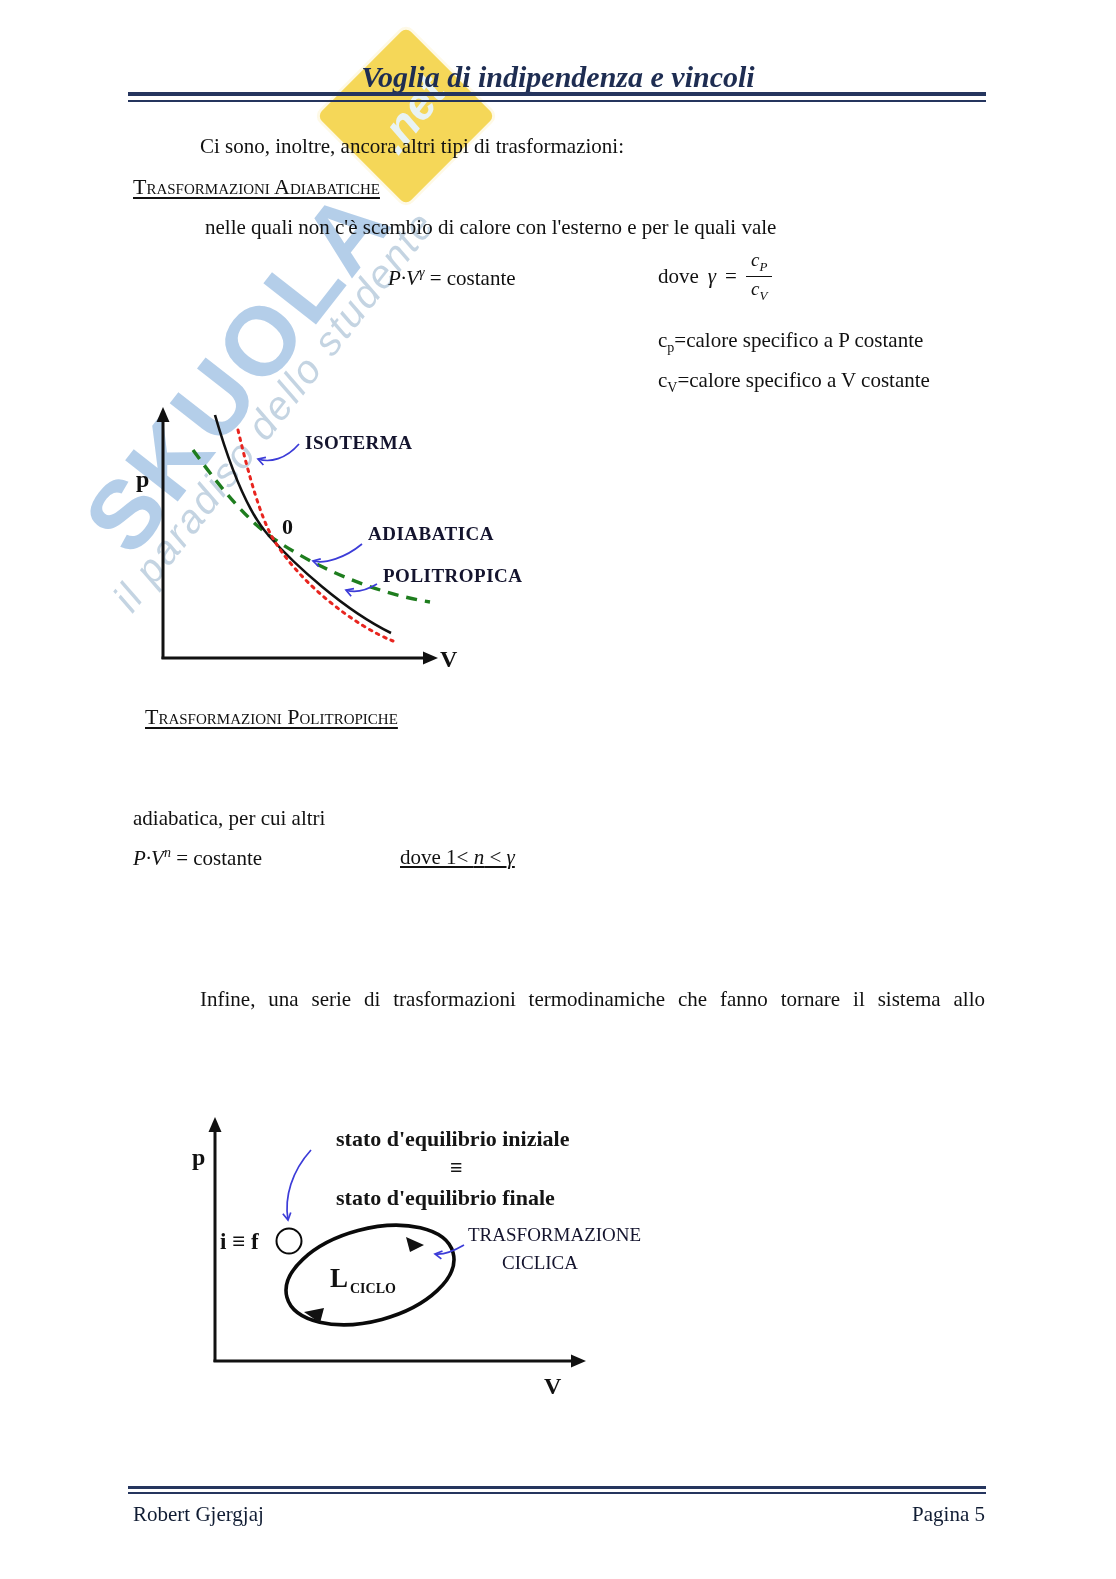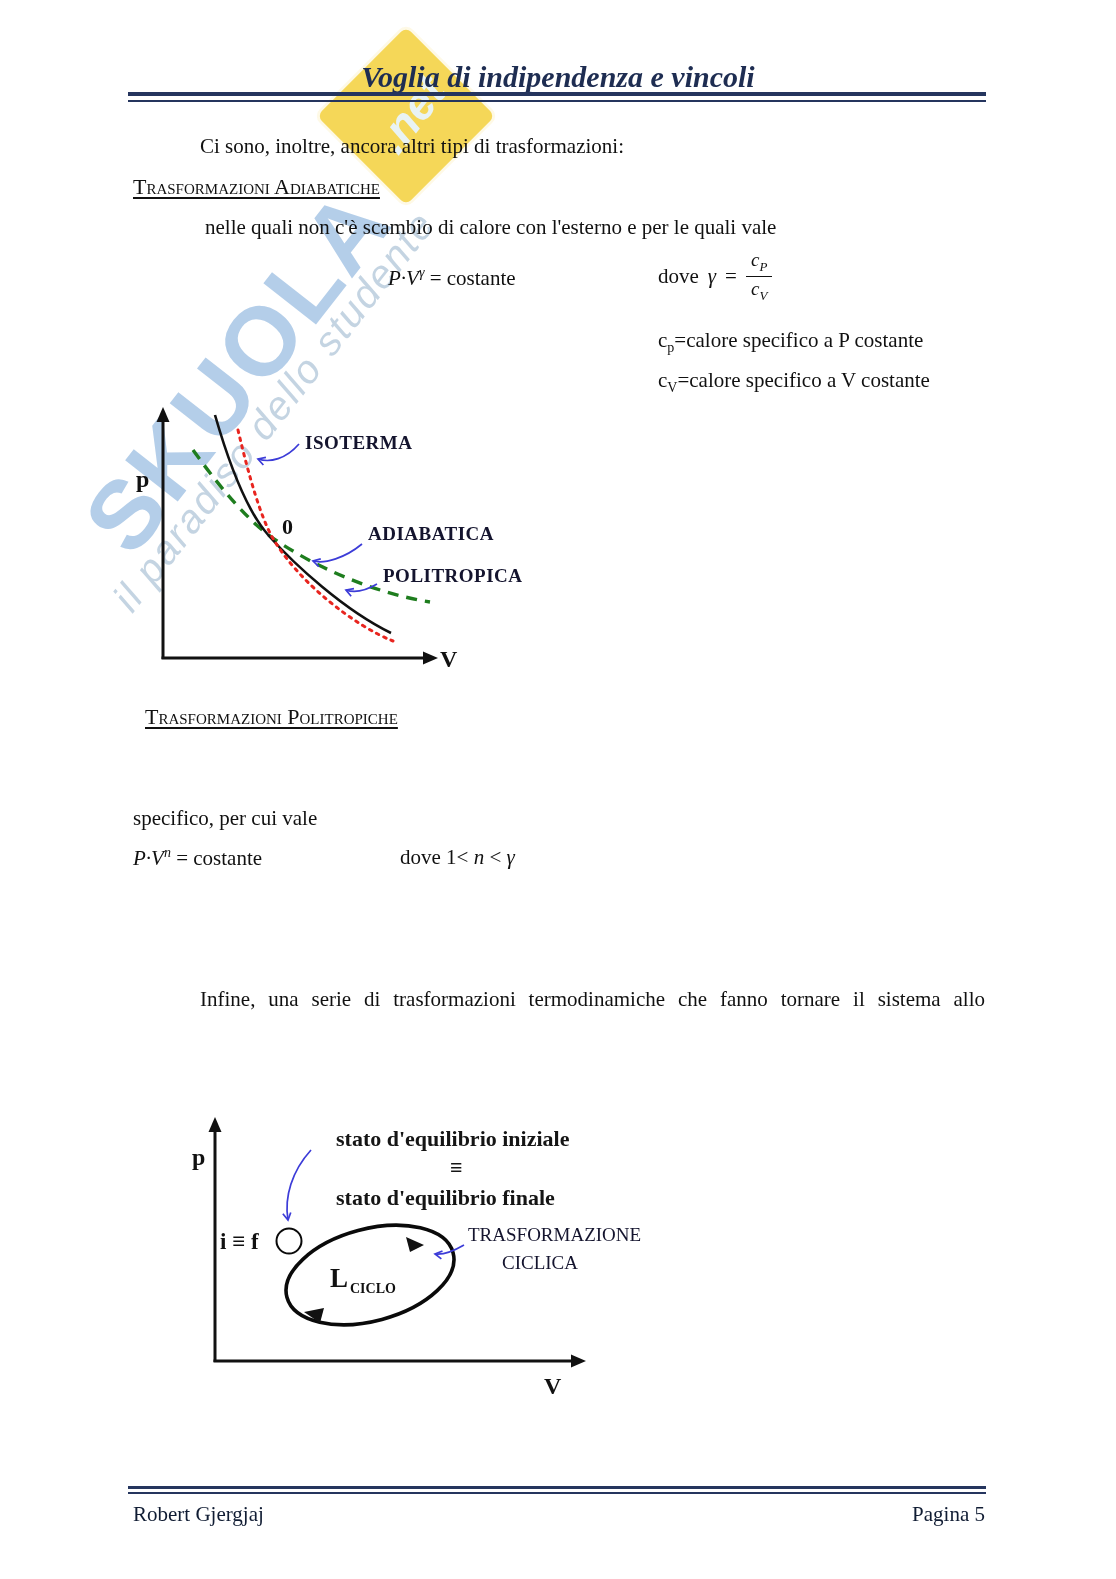--- a/index.html
+++ b/index.html
@@ -121,25 +121,25 @@
     <text x="187" y="46" class="clabel">ISOTERMA</text>
     <text x="250" y="137" class="clabel">ADIABATICA</text>
     <text x="265" y="179" class="clabel">POLITROPICA</text>
 
     <path d="M181,41 C168,56 152,60 140,56" class="callout" marker-end="url(#bArr1)"></path>
     <path d="M244,141 C227,155 207,161 195,158" class="callout" marker-end="url(#bArr1)"></path>
     <path d="M259,181 C247,188 236,190 228,187" class="callout" marker-end="url(#bArr1)"></path>
   </svg>
 
   <div class="abs heading" style="left:133px;top:704px;margin-left:12px;">Trasformazioni Politropiche</div>
-  <div class="abs pline" style="left:133px;top:805px;">specifico, per cui vale</div>
+  <div class="abs pline" style="left:133px;top:805px;">adiabatica, per cui altri</div>
 
   <div class="abs formula" style="left:133px;top:845px;"><span class="it">P·V</span><sup>n</sup><span> = costante</span></div>
 
-  <div class="abs formula" style="left:400px;top:845px;"><span>dove 1&lt; </span><span class="it">n</span><span> &lt; </span><span class="it">γ</span></div>
+  <div class="abs formula" style="left:400px;top:845px;text-decoration:underline;"><span>dove 1&lt; </span><span class="it">n</span><span> &lt; </span><span class="it">γ</span></div>
 
   <div class="abs pline jline indent" style="left:133px;top:986px;">Infine, una serie di trasformazioni termodinamiche che fanno tornare il sistema allo</div>
 
   <svg class="abs" style="left:178px;top:1113px;" width="480" height="300" viewBox="0 0 480 300">
     <defs>
       <marker id="bArr2" markerWidth="11" markerHeight="11" refX="8" refY="5" orient="auto" markerUnits="userSpaceOnUse">
         <path d="M1,1 L8,5 L1,9" fill="none" stroke="#3c3cd8" stroke-width="1.7"></path>
       </marker>
     </defs>
     <line x1="37" y1="16" x2="37" y2="249" stroke="#111" stroke-width="3"></line>

